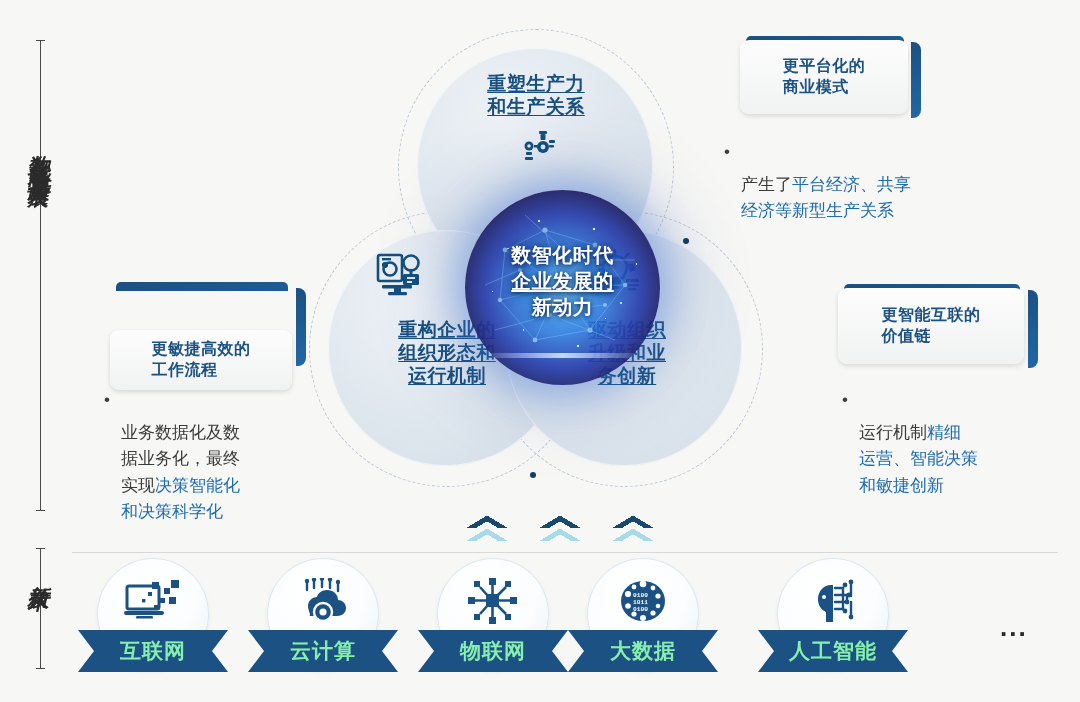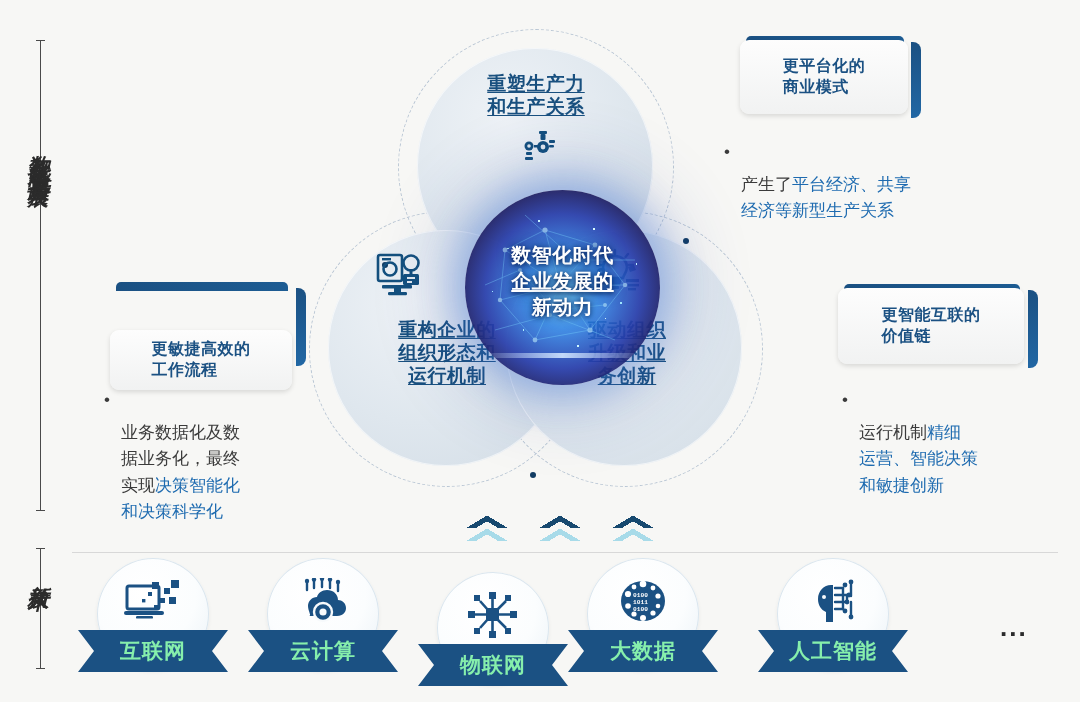--- a/index.html
+++ b/index.html
@@ -386,21 +386,21 @@
             <circle cx="34" cy="1.6" r="2.2"></circle>
           <circle cx="42" cy="4" r="2.2"></circle>
         </g>
       </svg>
     </div>
     <div class="ribbon">
       <span>云计算</span>
     </div>
   </div>
 
-  <div class="badge" style="left:418px;top:572px;text-align:center;">
+  <div class="badge" style="left:418px;top:558px;text-align:center;">
     <div class="bubble"></div>
     <div class="bicon">
       <svg width="50" height="46" viewBox="0 0 50 46" fill="#1b5183">
         <rect x="18" y="16" width="13" height="13" rx="1.5"></rect>
         <g stroke="#1b5183" stroke-width="2.6">
           <path d="M24.5 16V6M24.5 29v10M18 22.5H7M31 22.5h11"></path>
           <path d="M20 18L12 9M29 18l9-9M20 27l-8 9M29 27l9 9"></path>
         </g>
         <g fill="#1b5183">
           <rect x="21" y="0" width="7" height="7"></rect>

